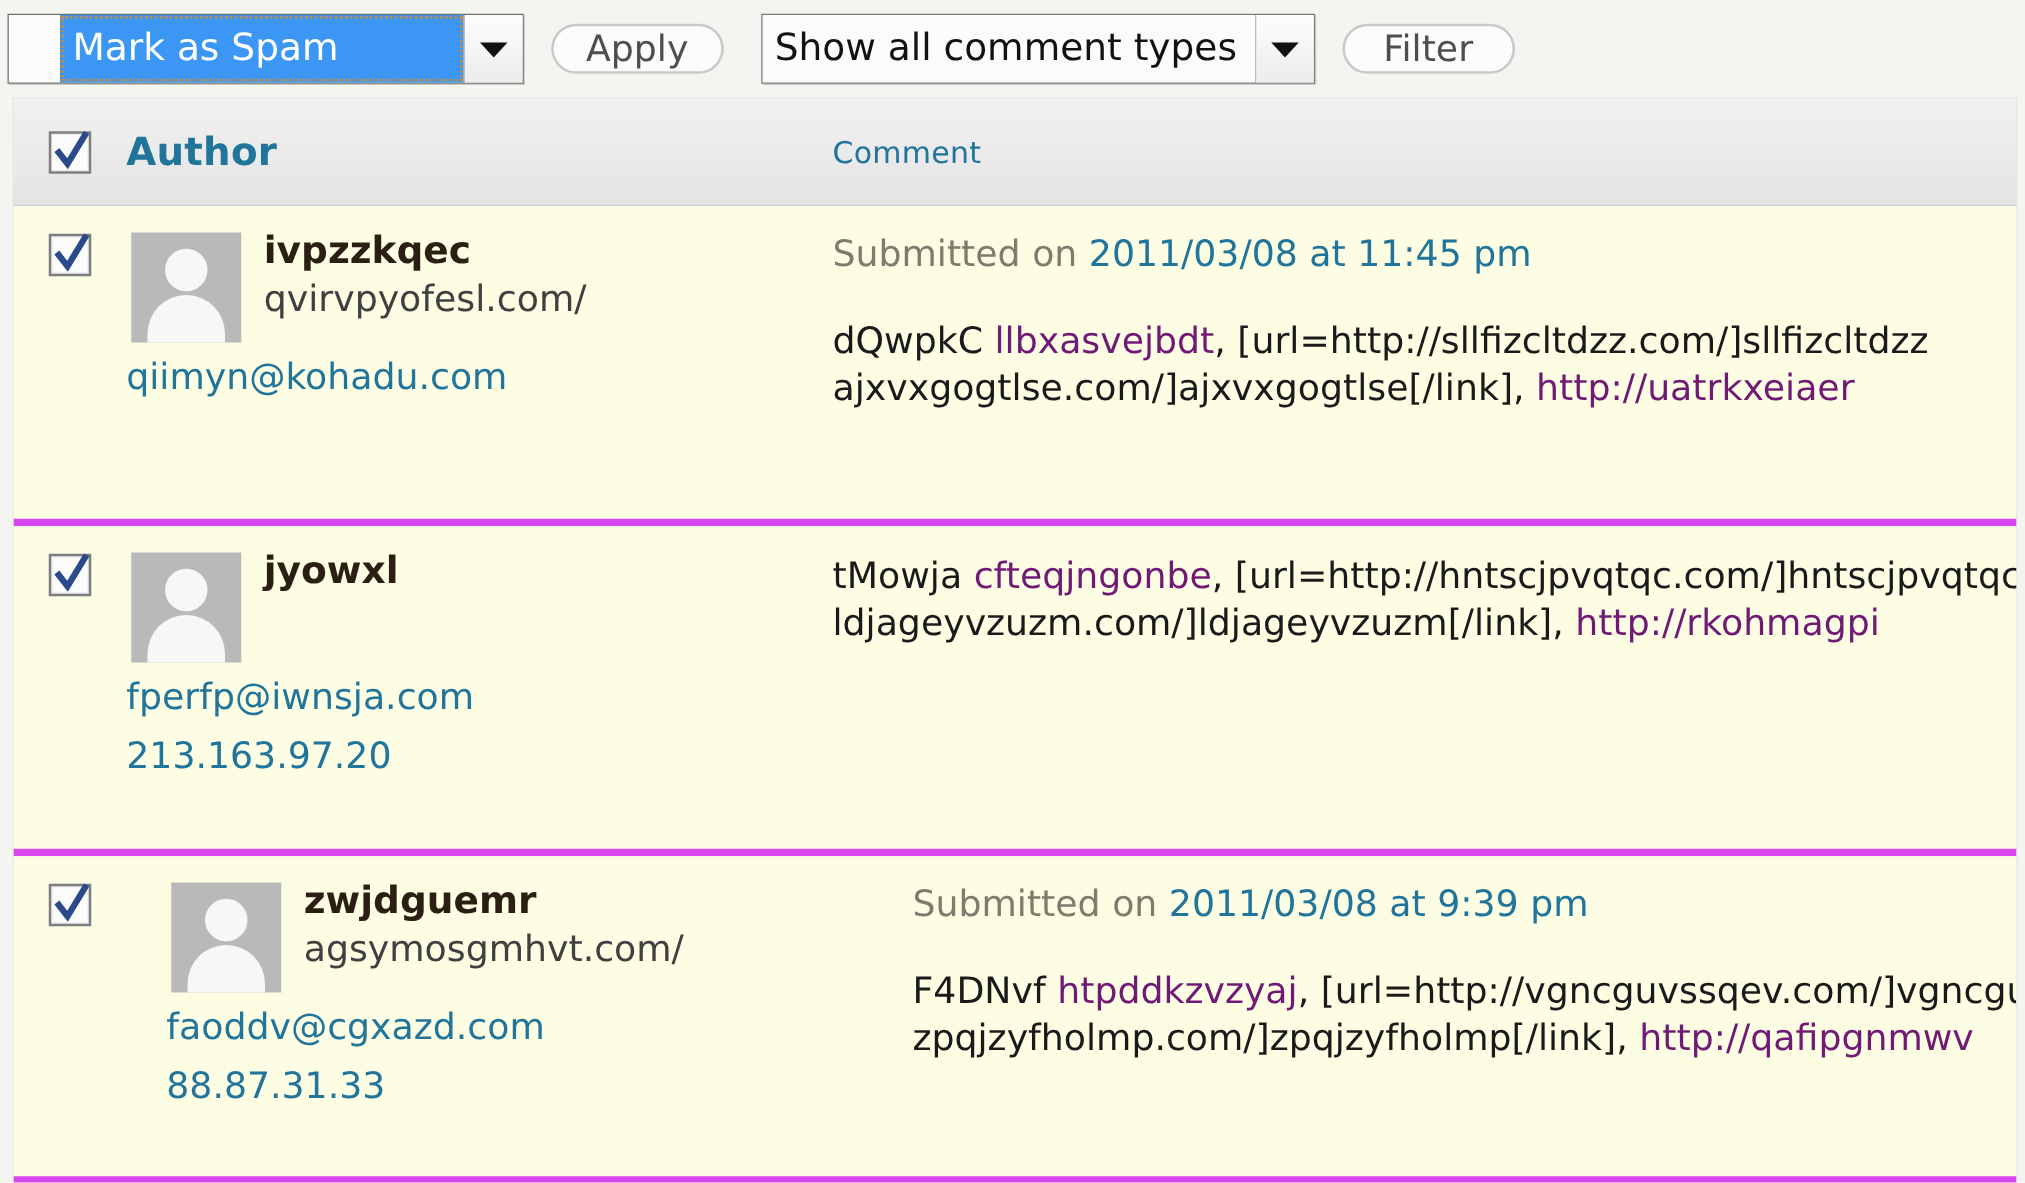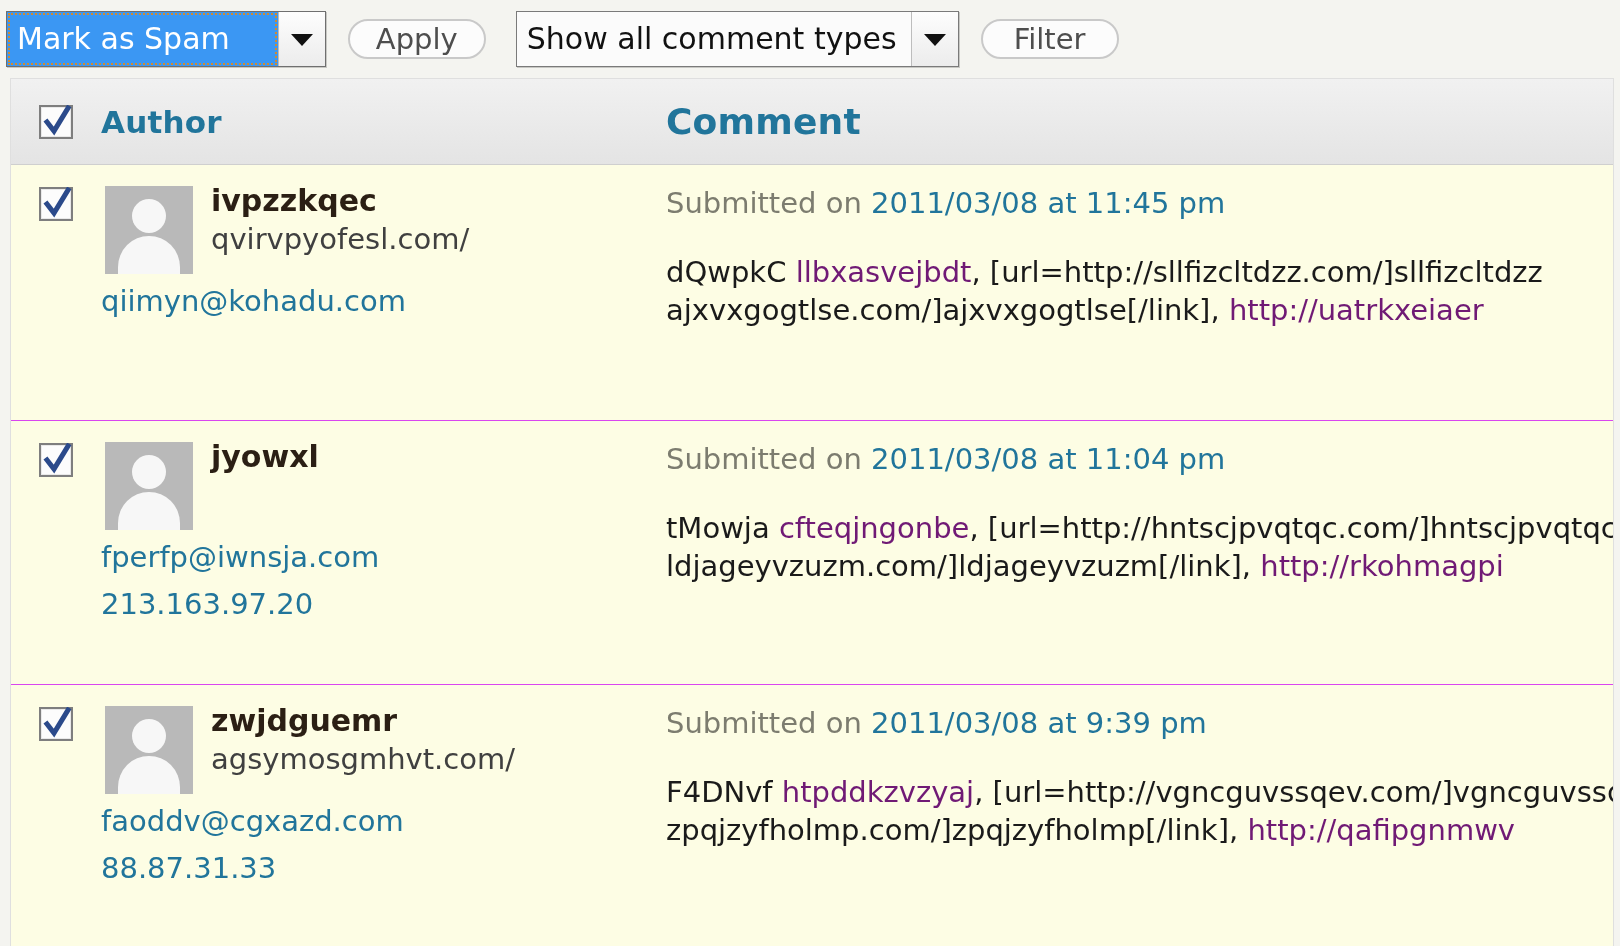--- a/index.html
+++ b/index.html
@@ -58,21 +58,22 @@
 
   
   .select-wrap.focused {
     border: 1px solid #6f6f6f;
   }
   .select-wrap.focused .sel-text {
     background: #3b97f3;
     color: #ffffff;
     outline: 2px dotted #d08b32;
     outline-offset: -3px;
-    padding-right: 48px;
+    padding-right: 100px;
+    margin-left: 41px;
   }
 
   .pill-btn {
     height: 40px;
     min-width: 138px;
     padding: 0 20px;
     border: 2px solid #c9c9c9;
     border-radius: 26px;
     background: #fcfcfc;
     color: #4e4e4e;
@@ -109,36 +110,36 @@
   }
   .th-author {
     width: 565px;
     font-size: 31px;
     font-weight: bold;
     color: #21759b;
     letter-spacing: .2px;
   }
   .th-comment {
     flex: 1;
-    font-size: 36px;
-    font-weight: bold;
+    font-size: 24px;
+    font-weight: normal;
     color: #21759b;
     letter-spacing: .2px;
   }
 
   .row {
     display: flex;
     background: #fdfde4;
-    border-bottom: 1px solid #d946ef;
+    border-bottom: 6px solid #d946ef;
     box-sizing: border-box;
     position: relative;
   }
   .row.r1 { height: 256px; }
   .row.r2 { height: 264px; }
-  .row.r3 { height: 262px; }
+  .row.r3 { height: 262px; gap: 32px; }
 
   .cell-check {
     width: 90px;
     padding-top: 22px;
     display: flex;
     justify-content: center;
   }
 
   .cell-author {
     width: 565px;
@@ -323,23 +324,20 @@
         </svg>
       </span>
     </div>
     <div class="cell-author">
       <div class="avatar"></div>
       <div class="author-name">jyowxl</div>
       <a class="author-email">fperfp@iwnsja.com</a>
       <a class="author-ip">213.163.97.20</a>
     </div>
     <div class="cell-comment">
-      <div class="submitted">
-        <span>Submitted on </span><a class="date-link">2011/03/08 at 11:04 pm</a>
-      </div>
       <div class="ctext">
         <span class="ln"><span>tMowja </span><a>cfteqjngonbe</a><span>, [url=http://hntscjpvqtqc.com/]hntscjpvqtqc</span></span>
         <span class="ln"><span>ldjageyvzuzm.com/]ldjageyvzuzm[/link], </span><a>http://rkohmagpi</a></span>
       </div>
     </div>
   </div>
 
   <div class="row r3">
     <div class="cell-check">
       <span class="wpcheck">

